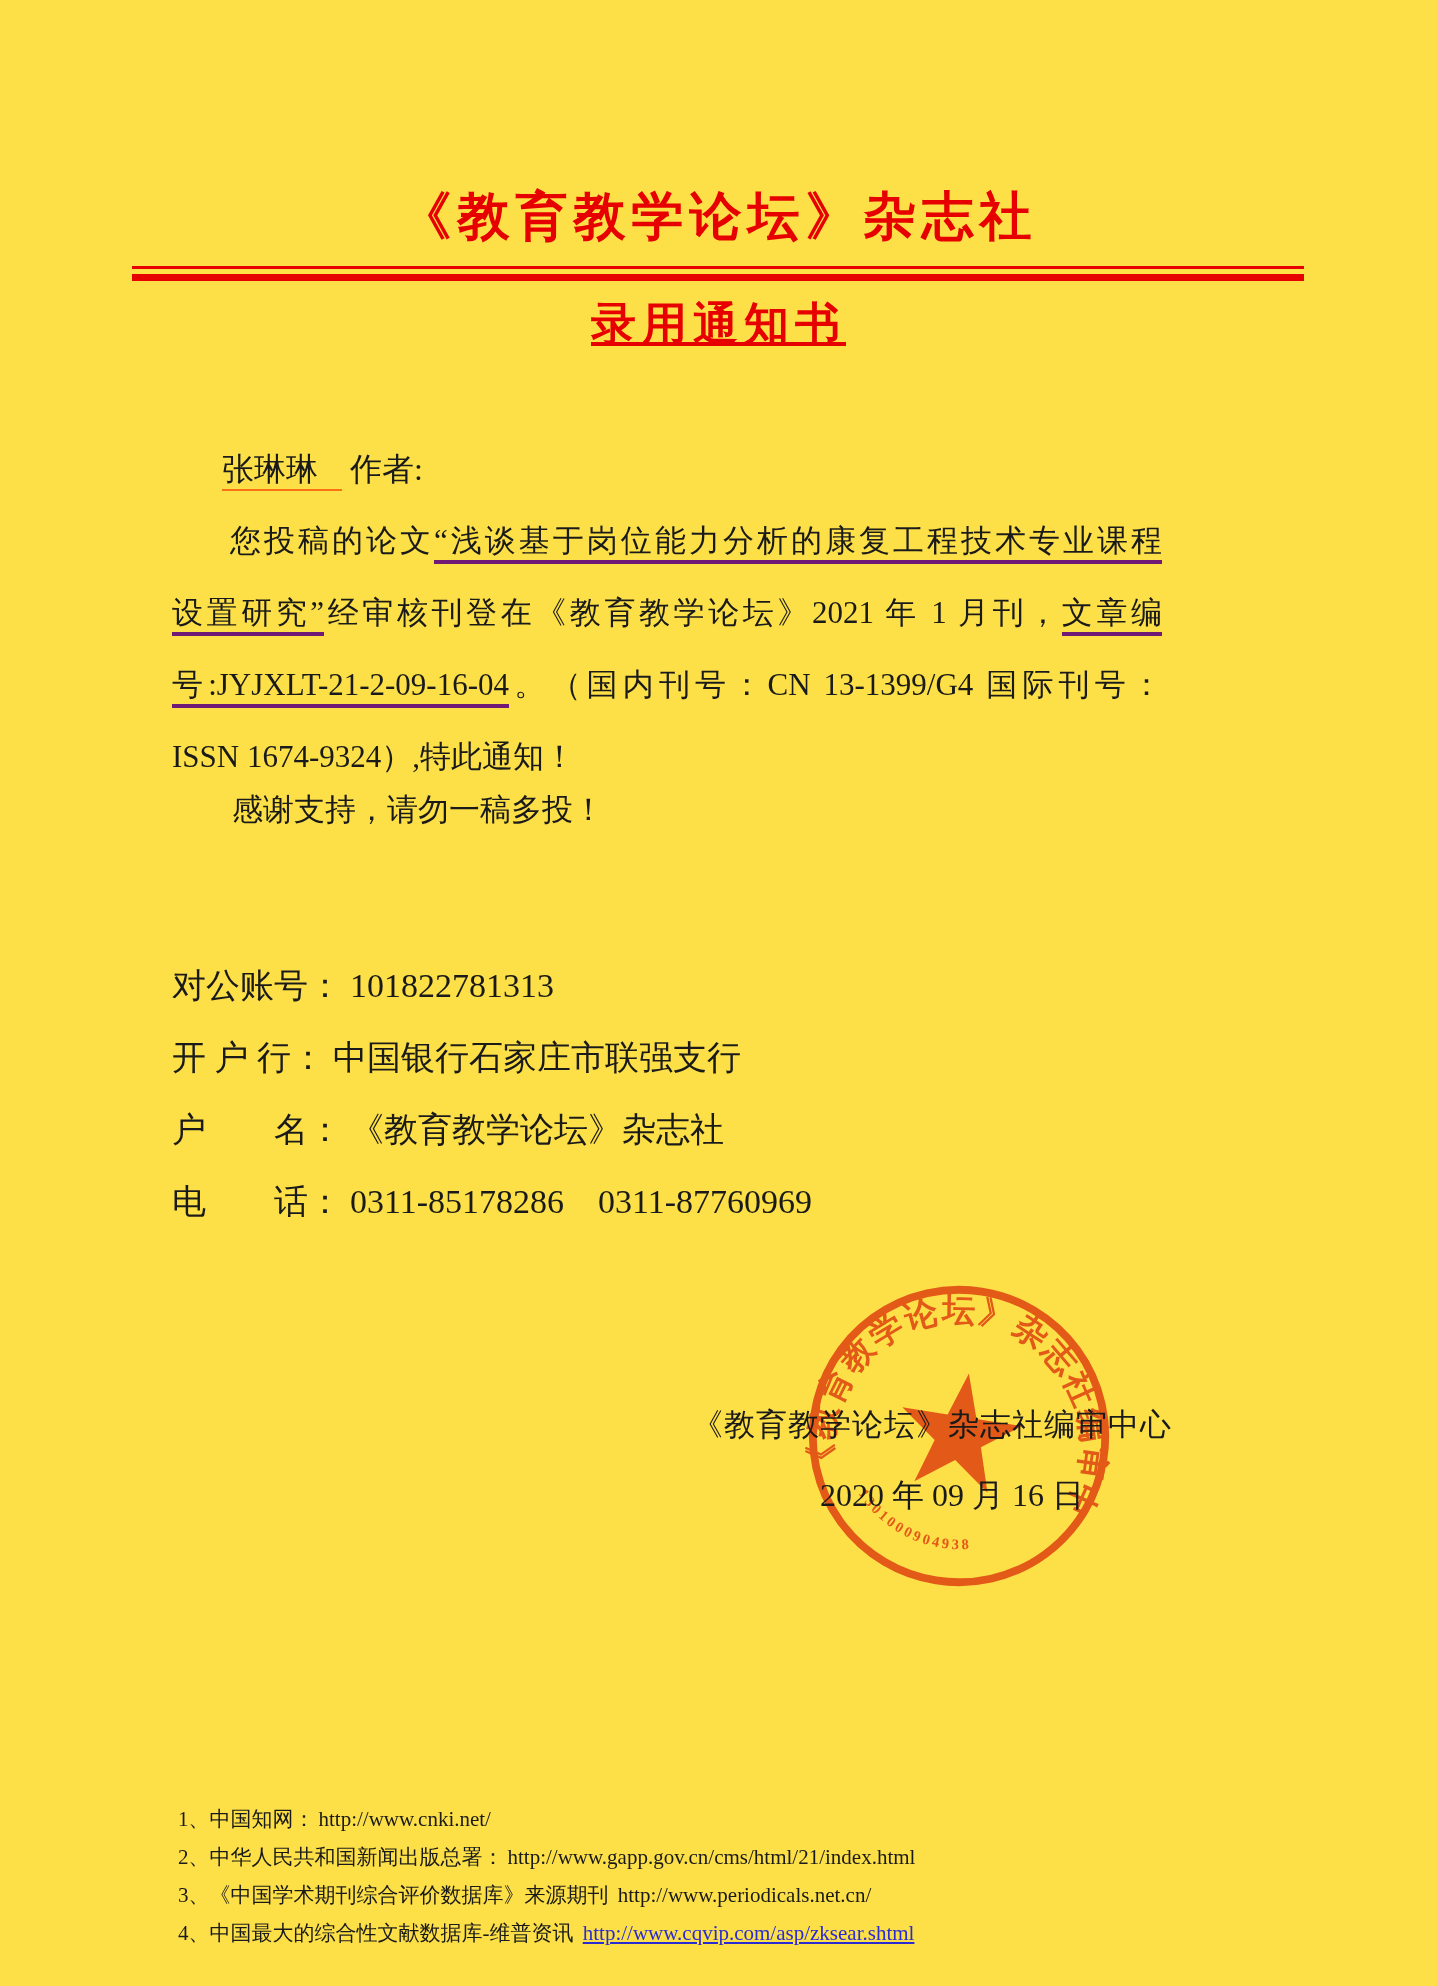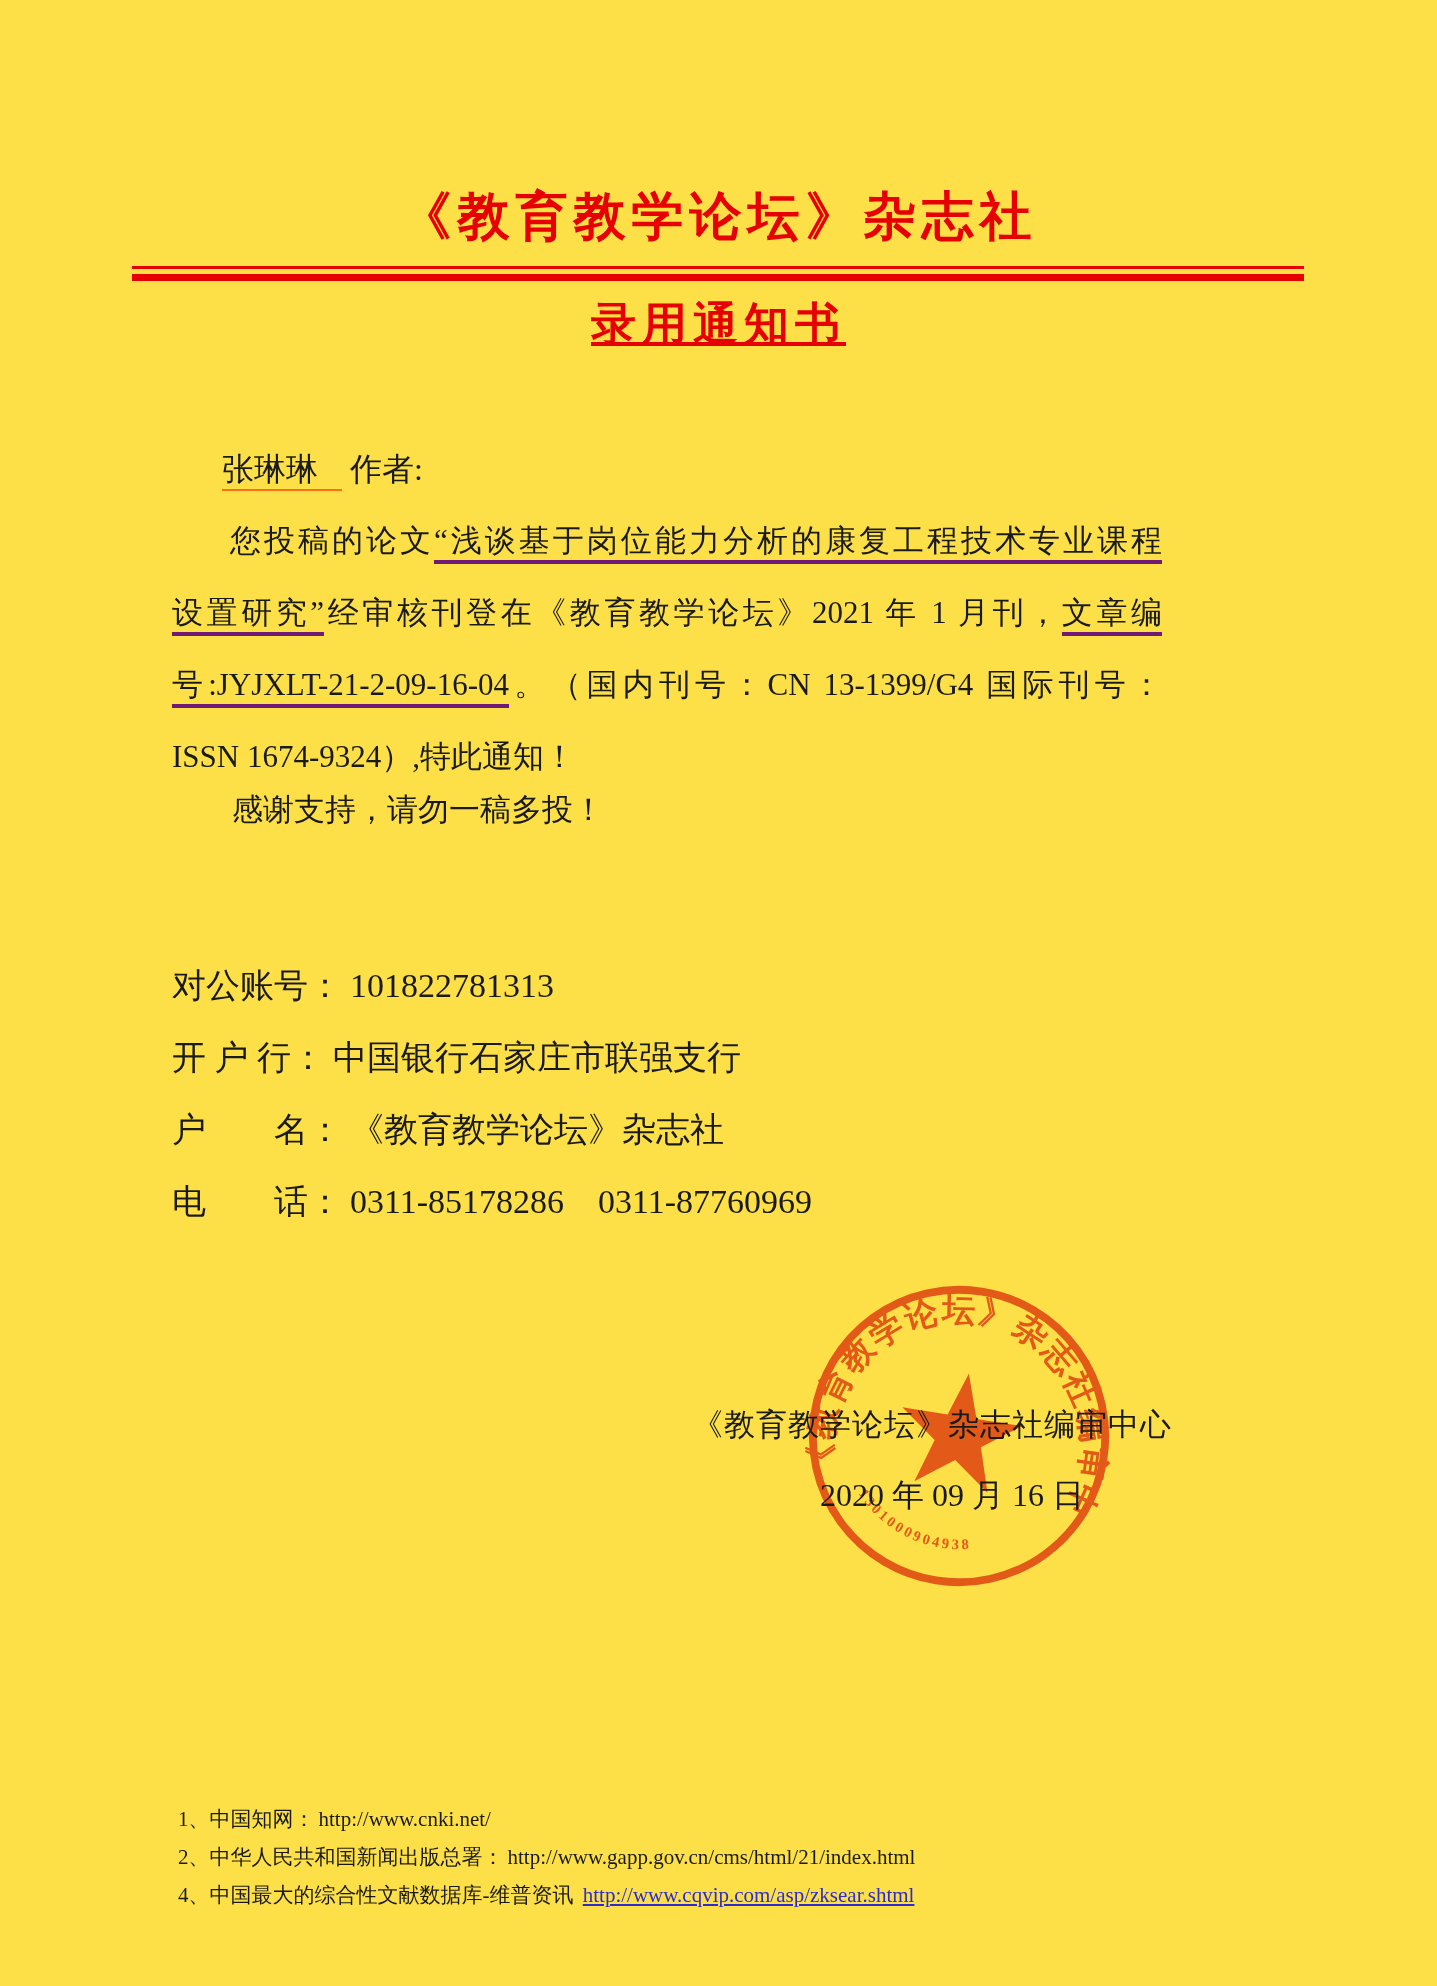--- a/index.html
+++ b/index.html
@@ -131,16 +131,17 @@
       </text>
     </svg>
   </div>
 
   <div class="sig-org">《教育教学论坛》杂志社编审中心</div>
   <div class="sig-date">2020 年 09 月 16 日</div>
 
   <div class="footer">
     <div class="f-line"><span>1、中国知网：</span><span class="url">http://www.cnki.net/</span></div>
     <div class="f-line"><span>2、中华人民共和国新闻出版总署：</span><span class="url">http://www.gapp.gov.cn/cms/html/21/index.html</span></div>
+    <div class="f-line"><span>3、《中国学术期刊综合评价数据库》来源期刊 </span><span class="url">http://www.periodicals.net.cn/</span></div>
     <div class="f-line"><span>4、中国最大的综合性文献数据库-维普资讯 </span><span class="url blue-link">http://www.cqvip.com/asp/zksear.shtml</span></div>
   </div>
 
 </div>
 
 </body></html>

